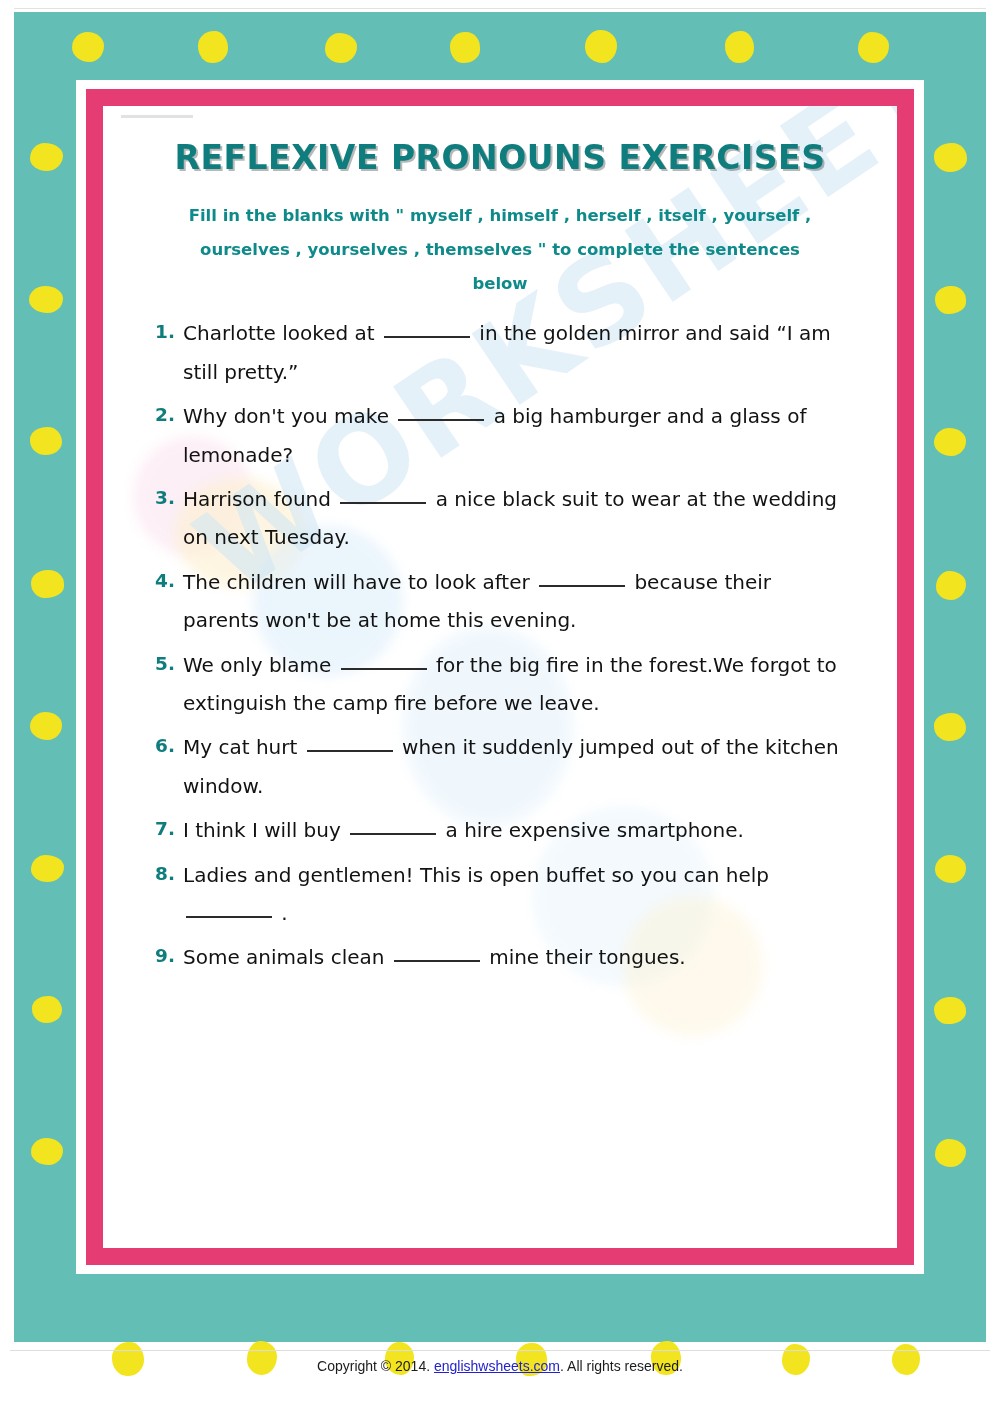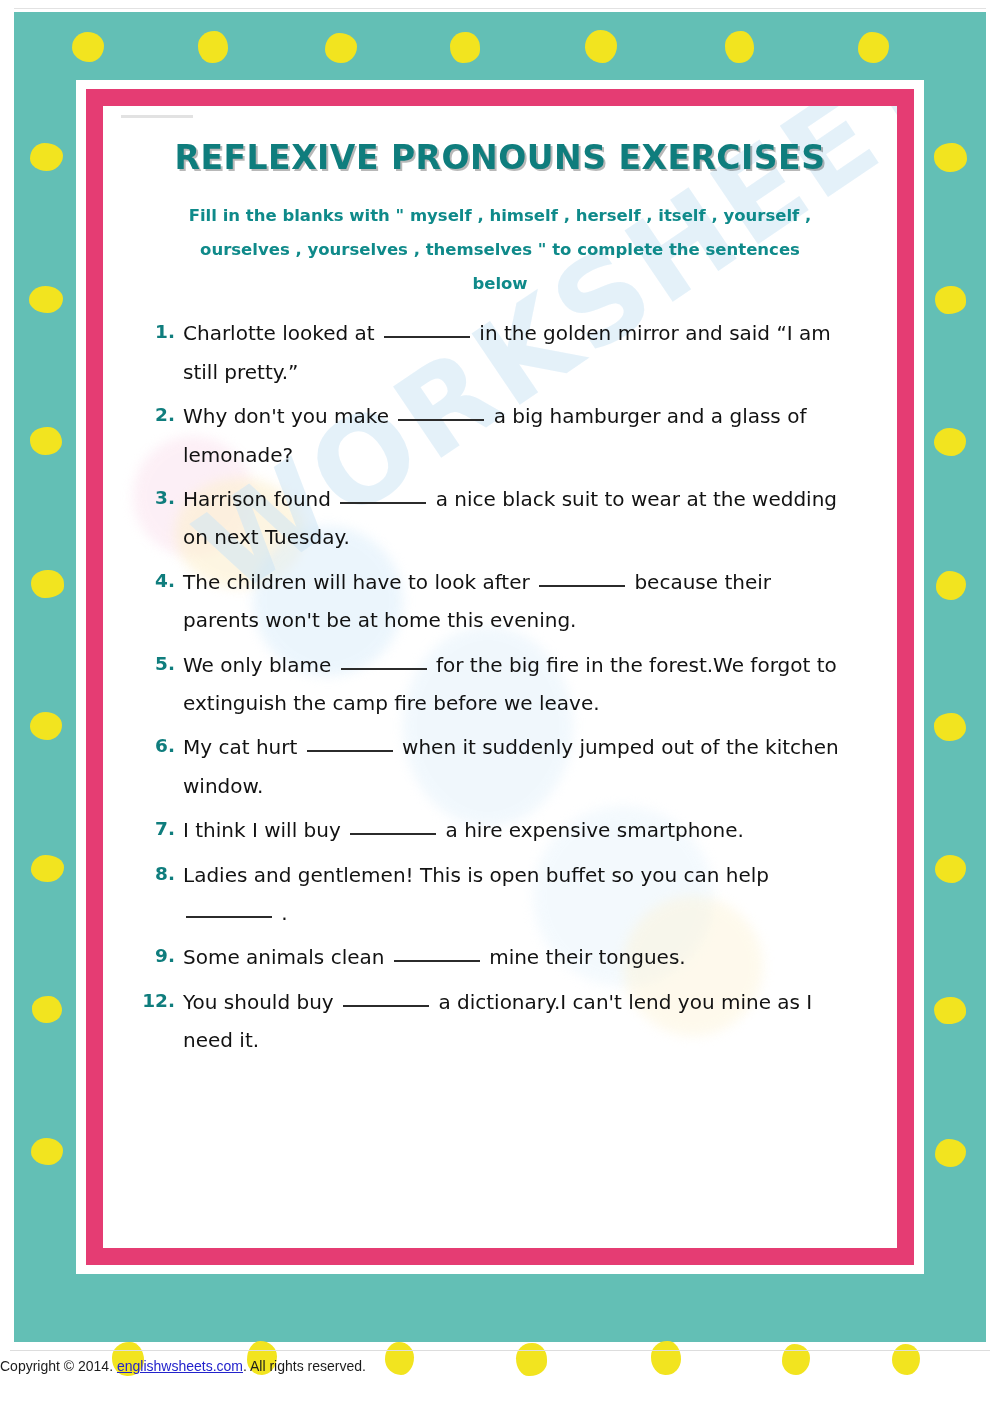--- a/index.html
+++ b/index.html
@@ -206,20 +206,21 @@
     vertical-align: 2px;
     margin: 0 3px;
   }
 
   
   .footer {
     position: absolute;
     left: 0;
     top: 1358px;
     width: 1000px;
+    text-align: center;
     font-family: "Liberation Sans", sans-serif;
     font-size: 14px;
     color: #1c1c1c;
   }
   .footer a,
   .footer .site {
     color: #2222cc;
     text-decoration: underline;
   }
   .footer-rule {
@@ -327,24 +328,20 @@
             <span class="qtext"><span>I think I will buy</span> <span class="blank"></span> <span>a hire expensive smartphone.</span></span>
           </li>
           <li class="qitem">
             <span class="qnum">8.</span>
             <span class="qtext"><span>Ladies and gentlemen! This is open buffet so you can help</span> <span class="blank"></span> <span>.</span></span>
           </li>
           <li class="qitem">
             <span class="qnum">9.</span>
             <span class="qtext"><span>Some animals clean</span> <span class="blank"></span> <span>mine their tongues.</span></span>
           </li>
-          <li class="qitem">
-            <span class="qnum">12.</span>
-            <span class="qtext"><span>You should buy</span> <span class="blank"></span> <span>a dictionary.I can't lend you mine as I need it.</span></span>
-          </li>
         </ol>
     </div>
 
   </div>
 
   <div class="footer-rule"></div>
   <div class="footer">
     <span>Copyright © 2014. </span><span class="site">englishwsheets.com</span><span>. All rights reserved.</span>
   </div>
 

